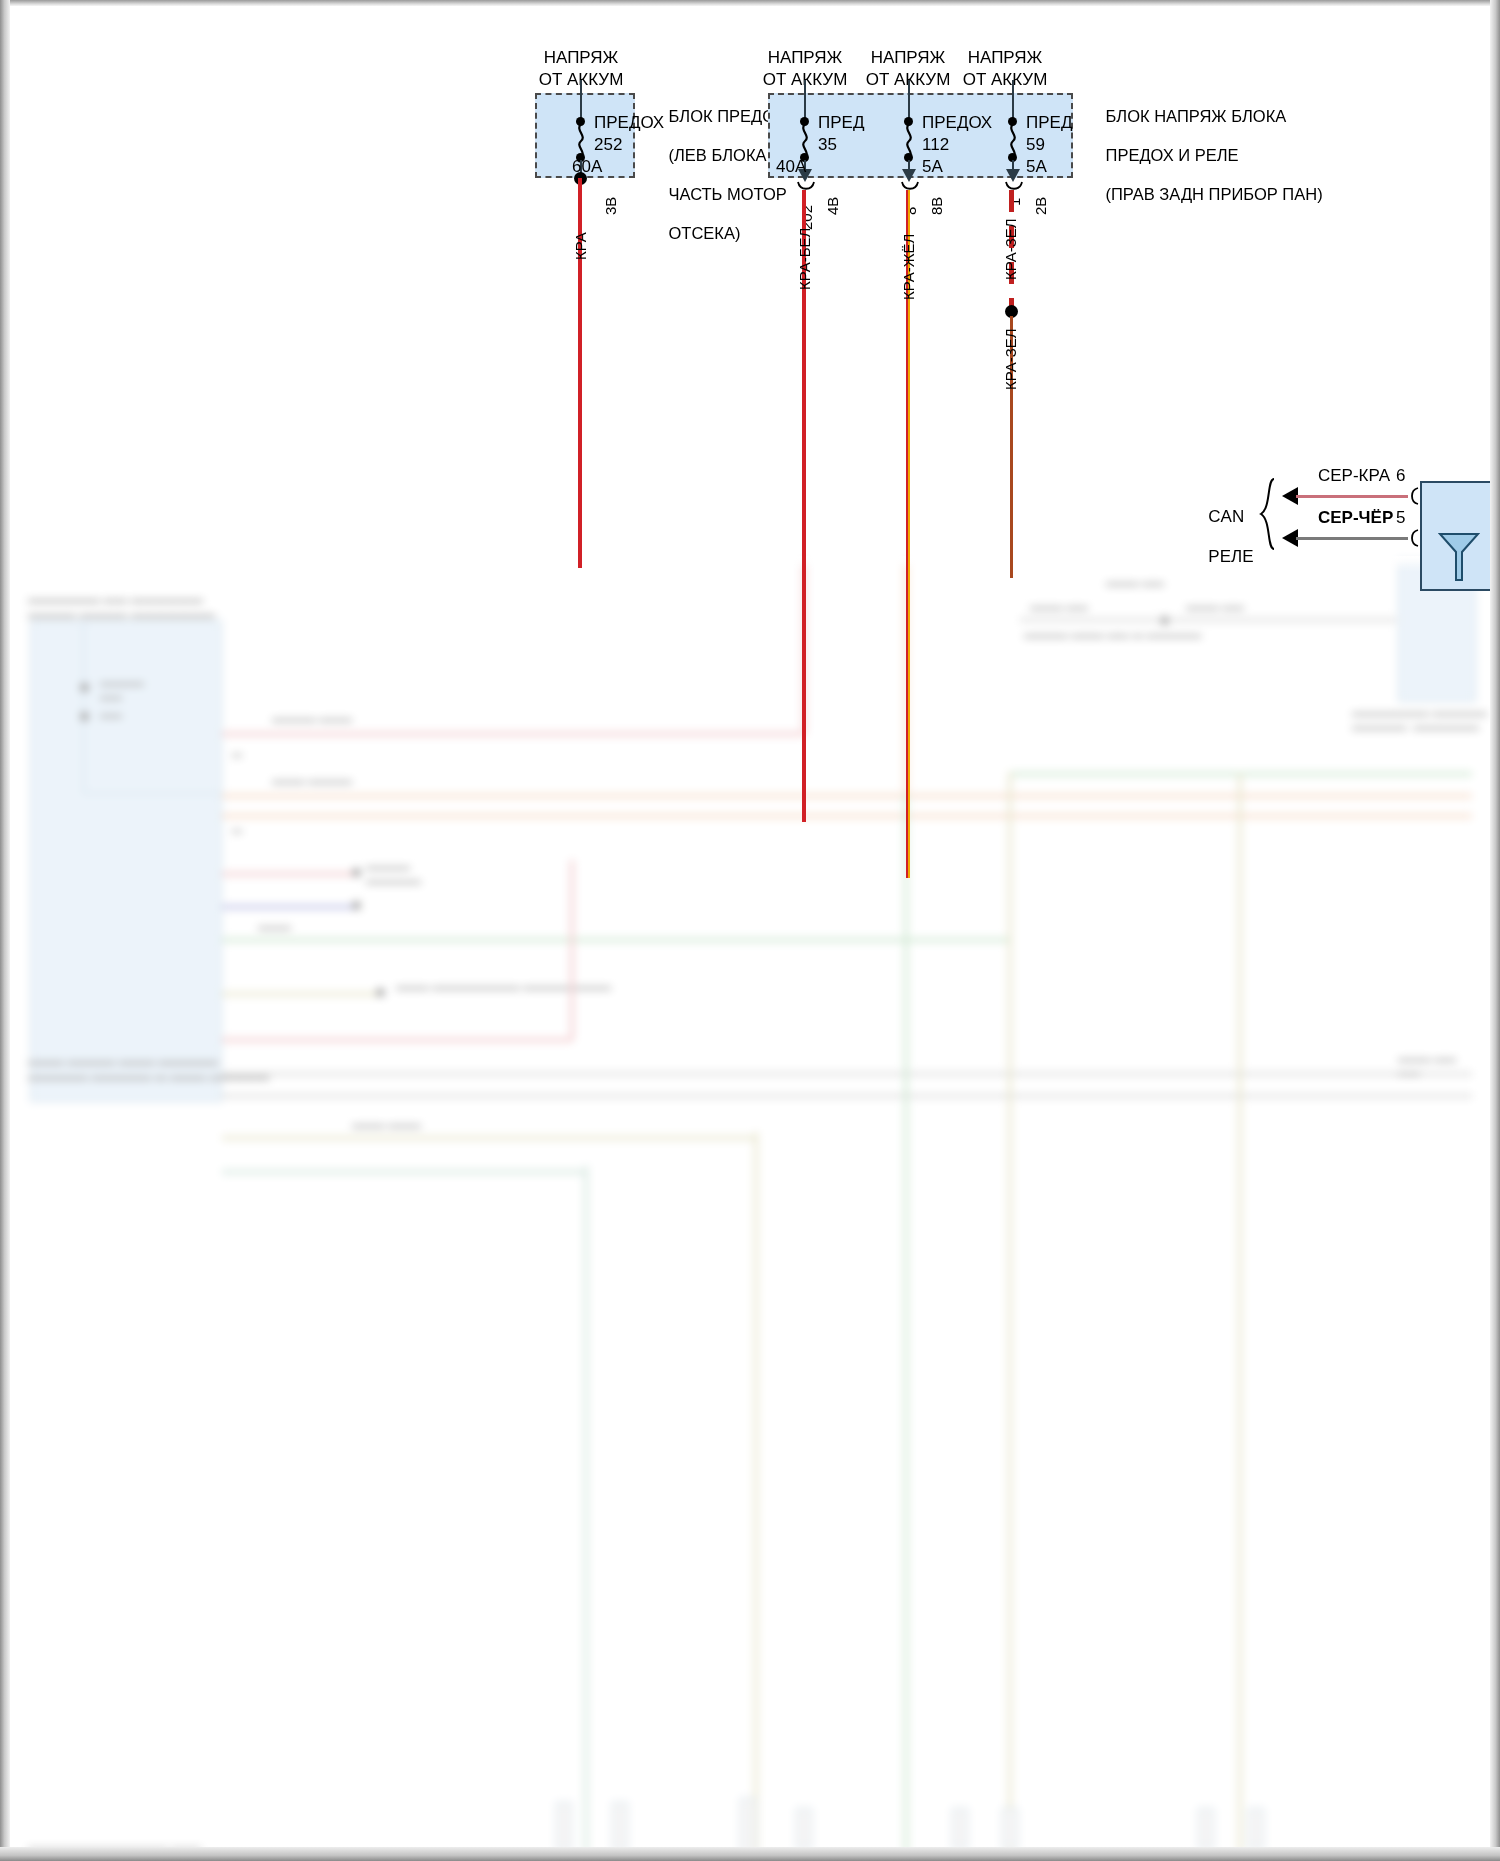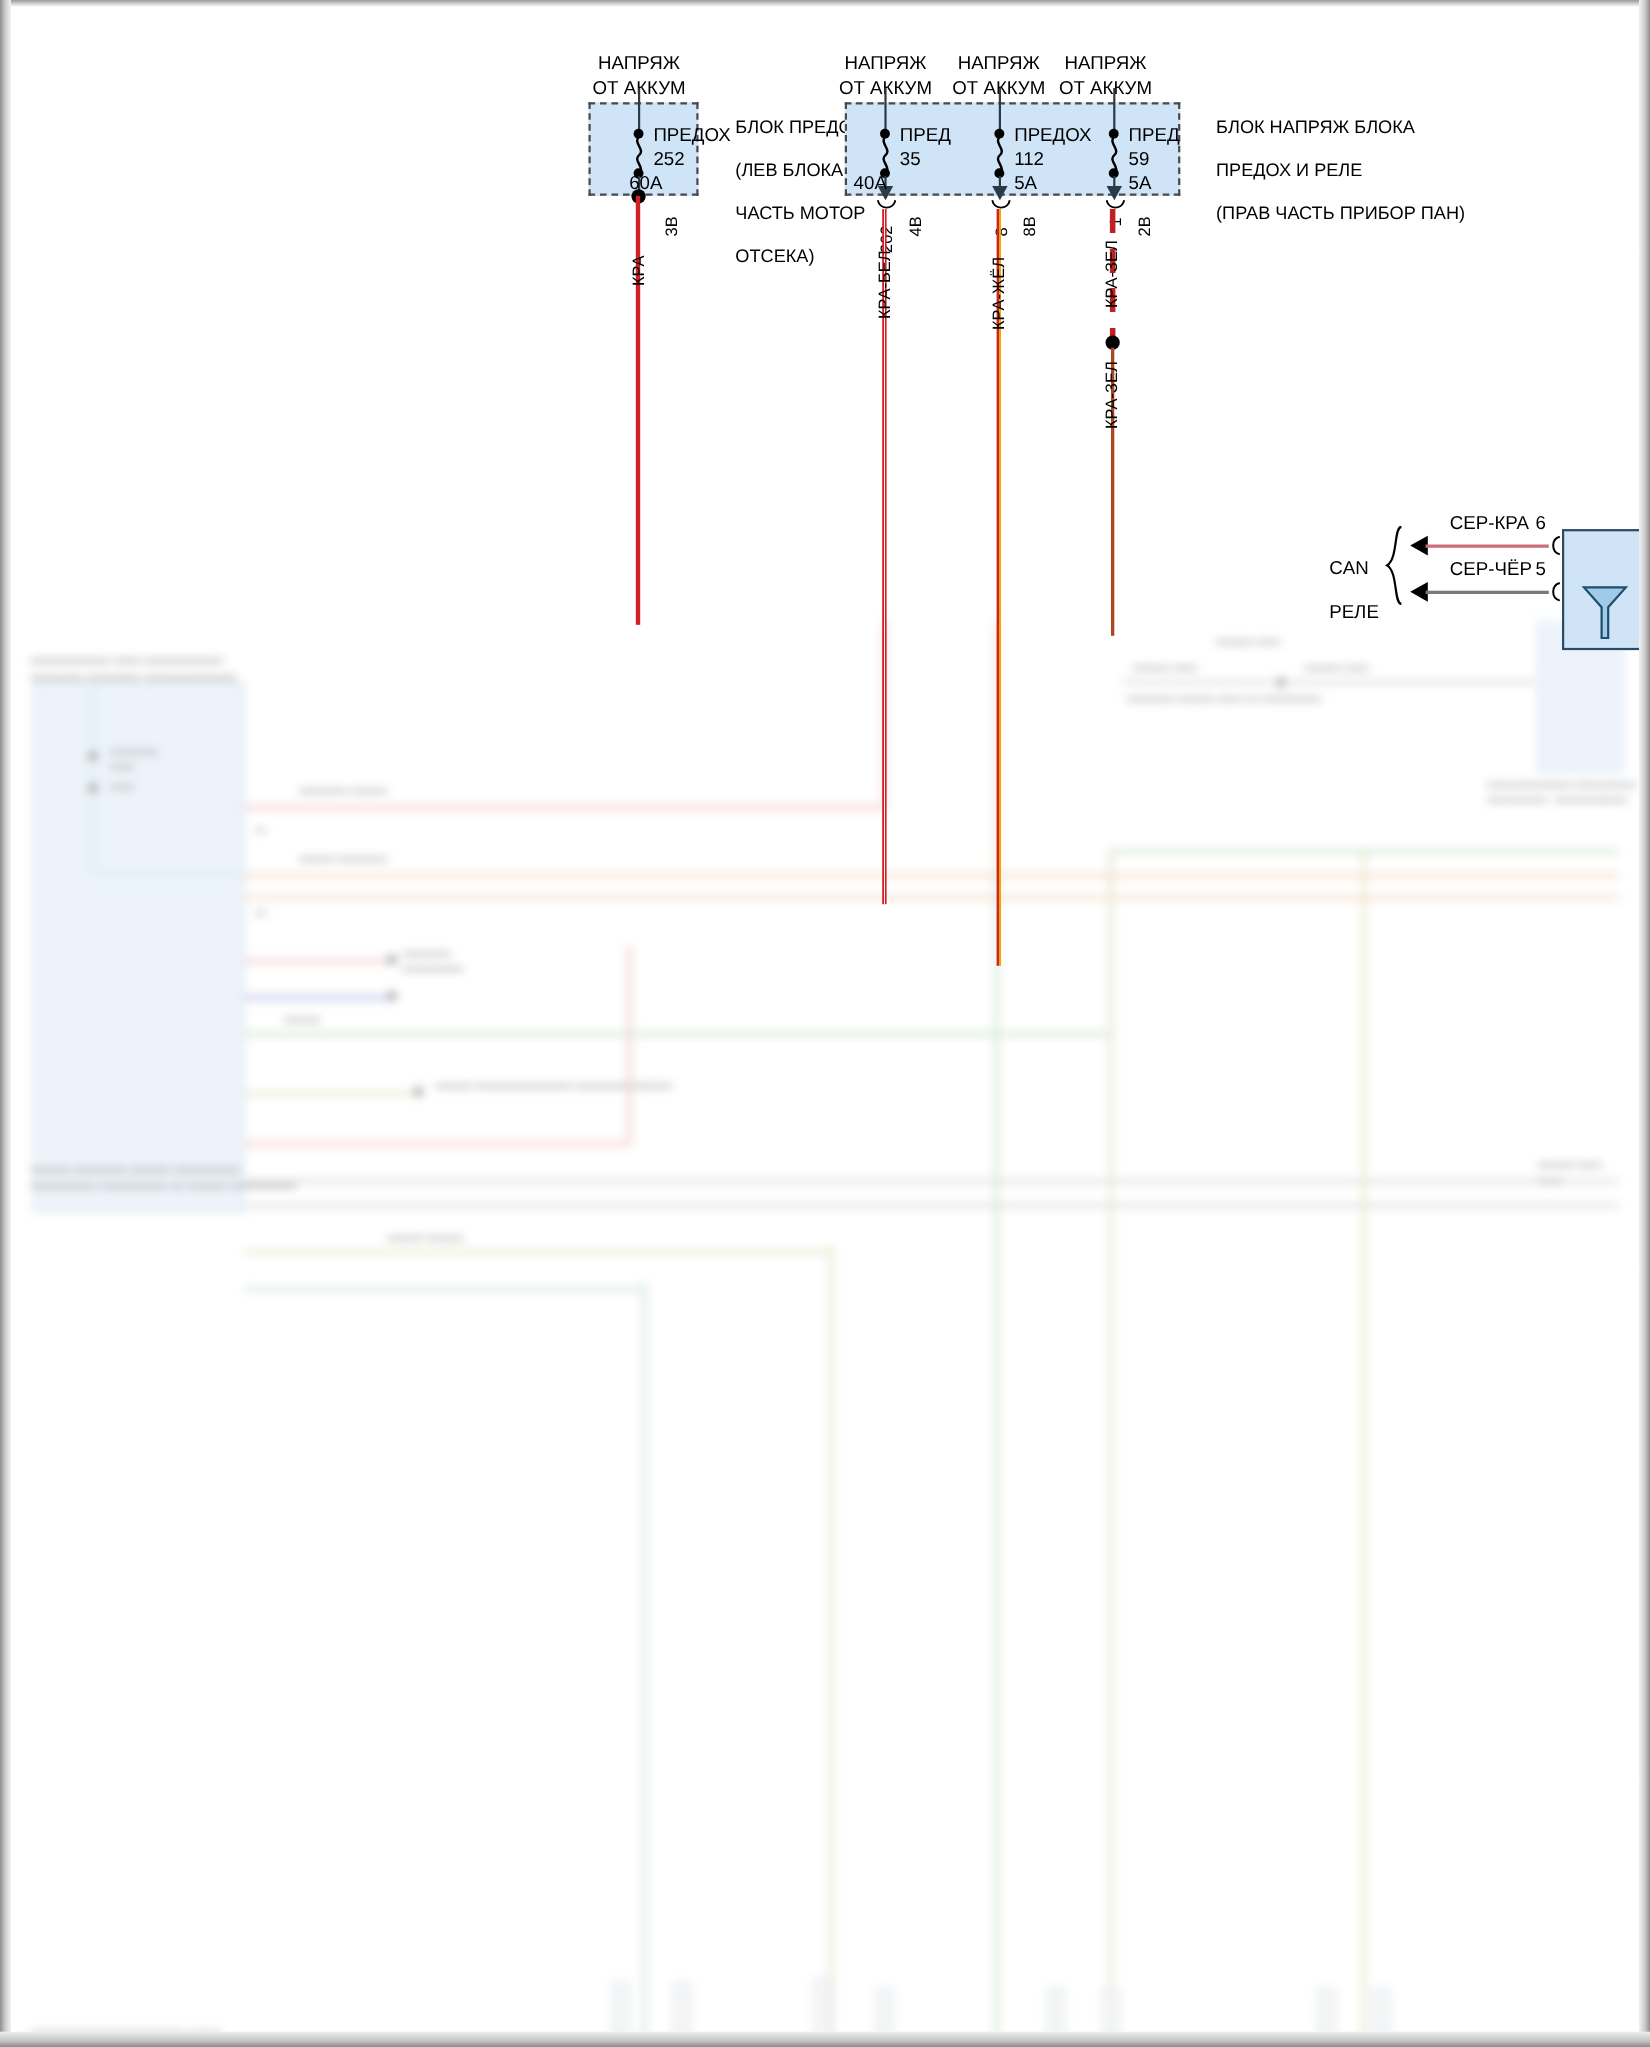--- a/index.html
+++ b/index.html
@@ -298,21 +298,21 @@
     <div class="wire redgreen-dash" style="left:1009px;top:190px;height:122px;width:5px;"></div>
     <div class="vrot" style="left:1002px;top:280px;font-size:15px;">КРА-ЗЕЛ</div>
     <div class="bigdot" style="left:1005px;top:305px;"></div>
 
     <div class="wire brownline" style="left:1010px;top:316px;height:262px;"></div>
     <div class="vrot" style="left:1002px;top:390px;font-size:15px;">КРА-ЗЕЛ</div>
 
     <div class="lbl" style="left:1078px;top:88px;font-size:16.5px;">
       <span>БЛОК НАПРЯЖ БЛОКА</span><br>
       <span>ПРЕДОХ И РЕЛЕ</span><br>
-      <span>(ПРАВ ЧАСТЬ ПРИБОР ПАН)</span>
+      <span>(ПРАВ ЗАДН ПРИБОР ПАН)</span>
     </div>
   </div>
 
   <div>
     <div class="lbl" style="left:1180px;top:487px;font-size:17px;">
       <span>CAN</span><br>
       <span>РЕЛЕ</span>
     </div>
 
     <svg style="position:absolute;left:1258px;top:478px;" width="18" height="72" viewBox="0 0 18 72">
@@ -322,21 +322,21 @@
     <div class="arrow-left" style="left:1282px;top:487px;"></div>
     <div class="hline" style="left:1296px;top:495px;width:112px;background:#c9707a;height:3px;"></div>
     <div class="lbl" style="left:1318px;top:466px;font-size:17px;">СЕР-КРА</div>
     <div class="lbl" style="left:1396px;top:466px;font-size:17px;">6</div>
     <svg style="position:absolute;left:1408px;top:487px;" width="12" height="18" viewBox="0 0 12 18">
       <path d="M10 1 C 2 3, 2 15, 10 17" fill="none" stroke="#000" stroke-width="1.8"></path>
     </svg>
 
     <div class="arrow-left" style="left:1282px;top:529px;"></div>
     <div class="hline" style="left:1296px;top:537px;width:112px;background:#7a7a7a;height:3px;"></div>
-    <div class="lbl" style="left:1318px;top:508px;font-size:17px;">СЕР-ЧЁР</div>
+    <div class="lbl" style="left:1318px;top:508px;font-size:17px;font-weight:bold;">СЕР-ЧЁР</div>
     <div class="lbl" style="left:1396px;top:508px;font-size:17px;">5</div>
     <svg style="position:absolute;left:1408px;top:529px;" width="12" height="18" viewBox="0 0 12 18">
       <path d="M10 1 C 2 3, 2 15, 10 17" fill="none" stroke="#000" stroke-width="1.8"></path>
     </svg>
 
     <div class="module" style="left:1420px;top:481px;width:76px;height:110px;"></div>
     <svg class="funnel" style="left:1437px;top:530px;" width="44" height="52" viewBox="0 0 44 52">
       <polygon points="3,4 41,4 25,22 25,50 19,50 19,22" fill="#9fcbe8" stroke="#1f4d6b" stroke-width="2"></polygon>
     </svg>
   </div>

